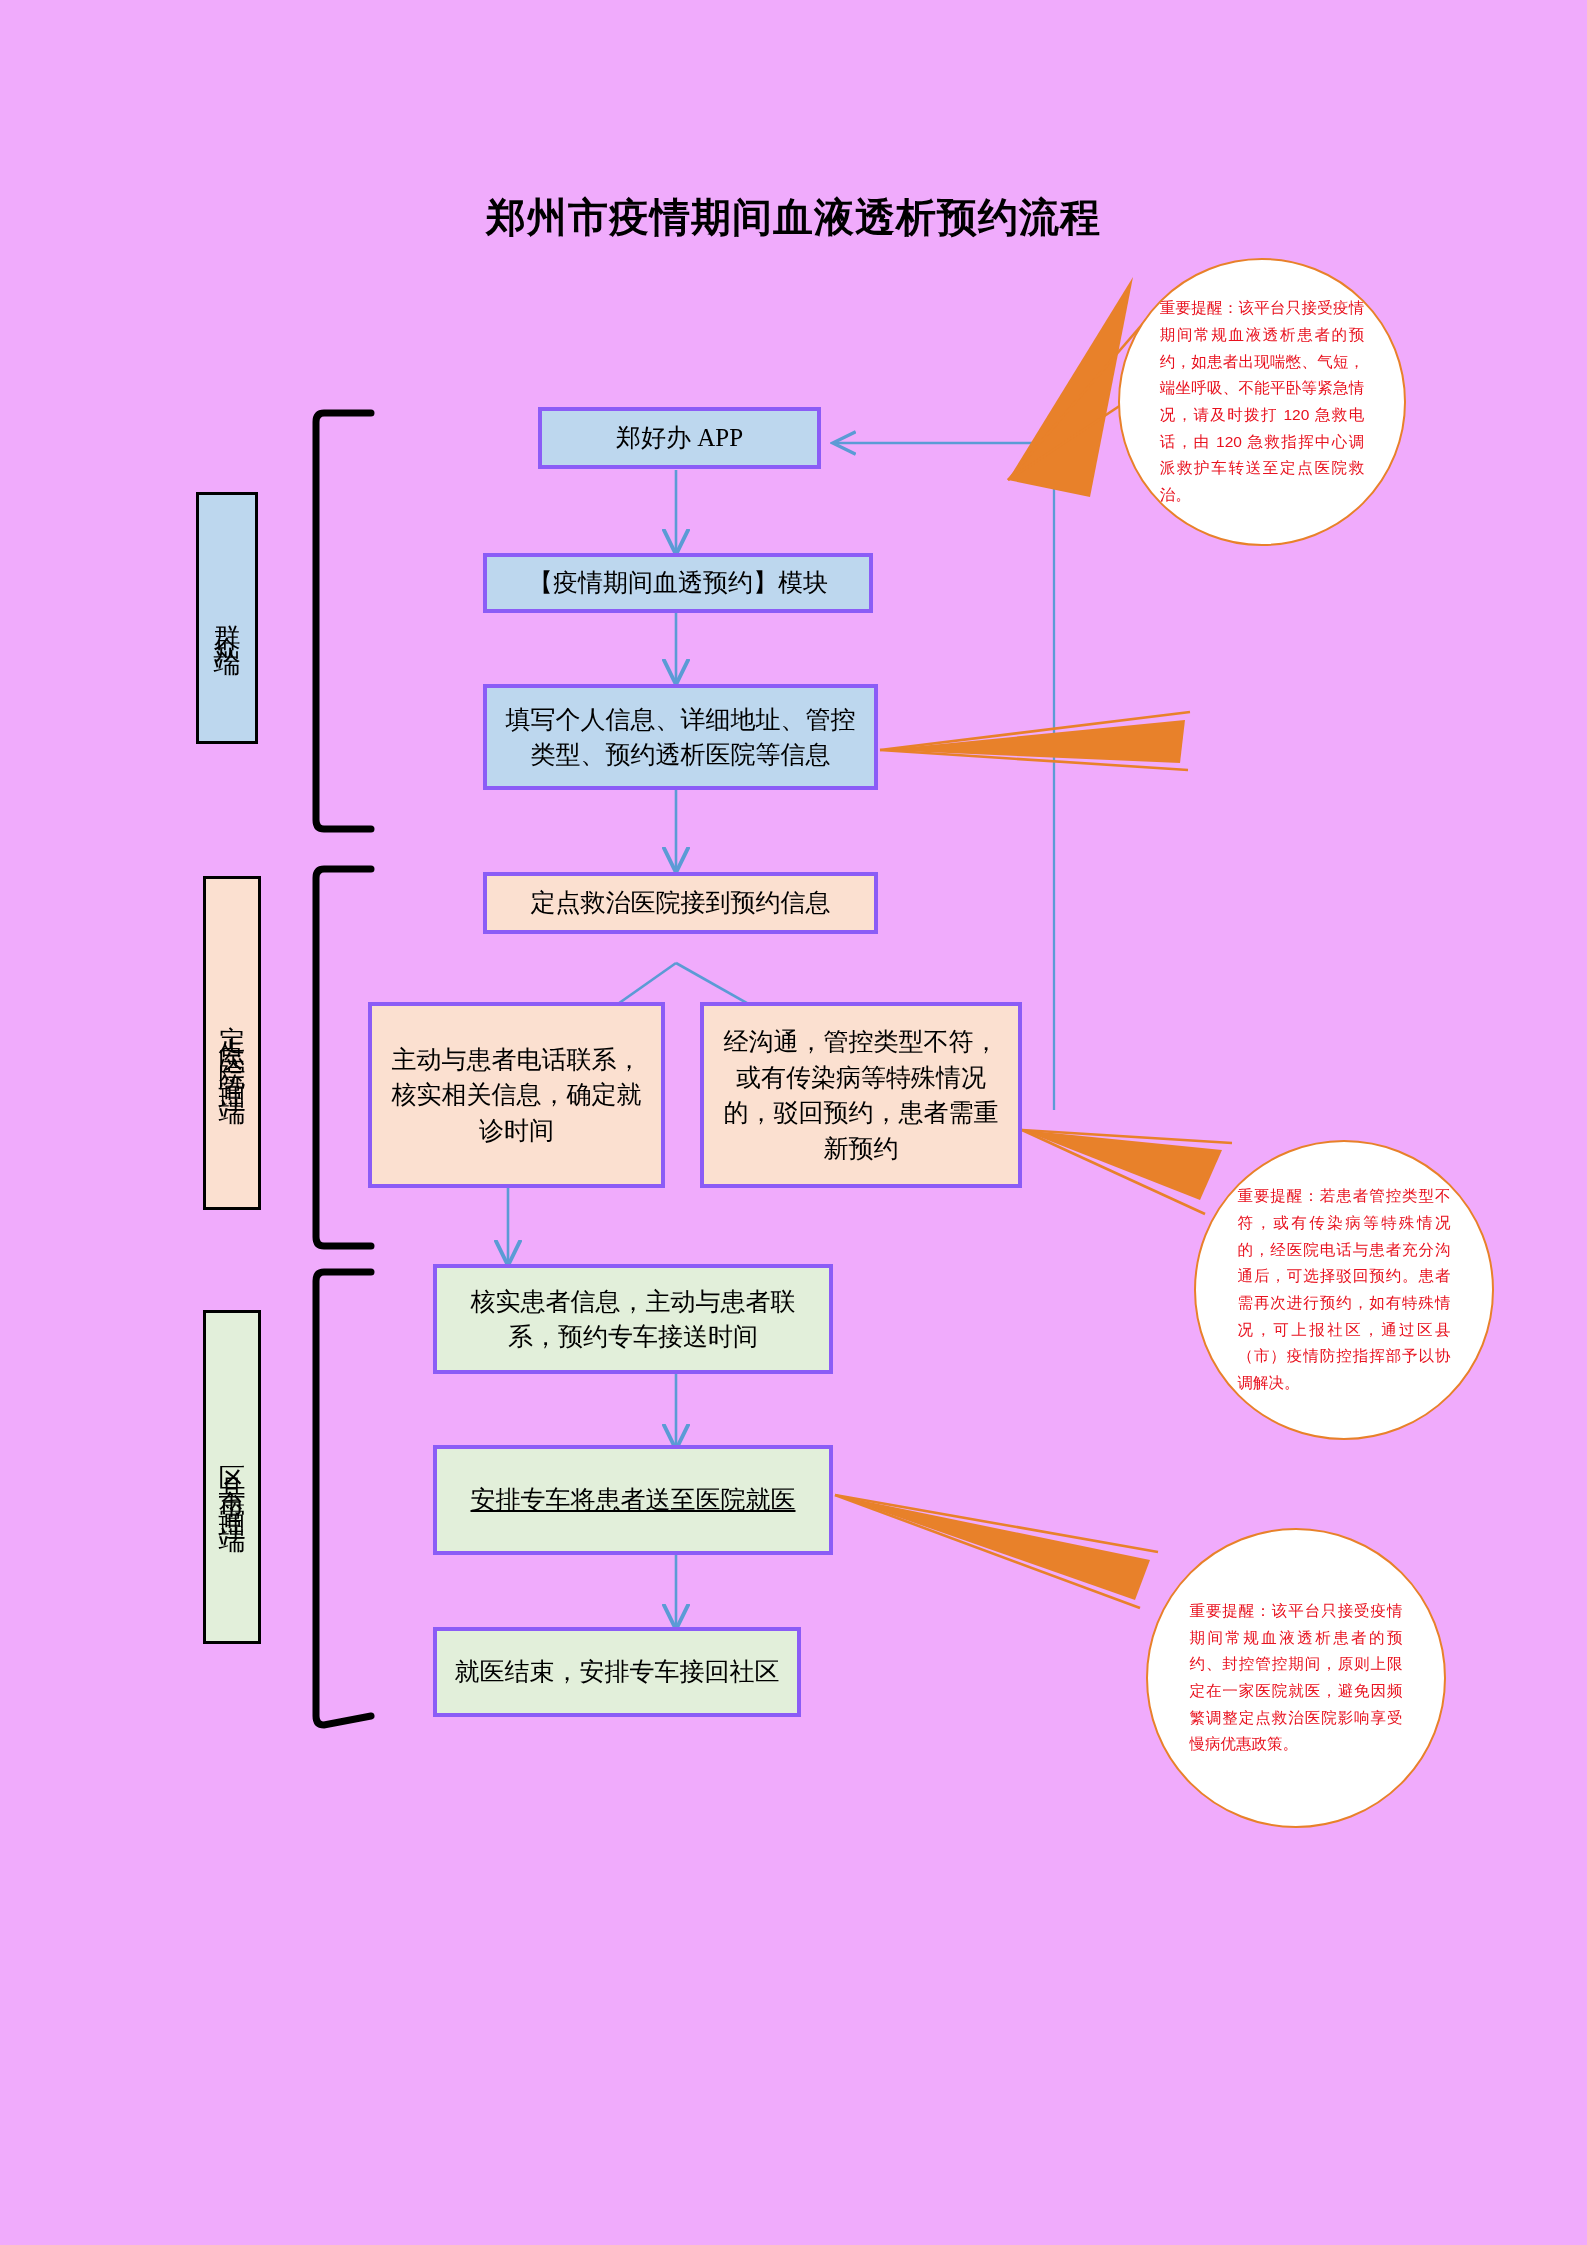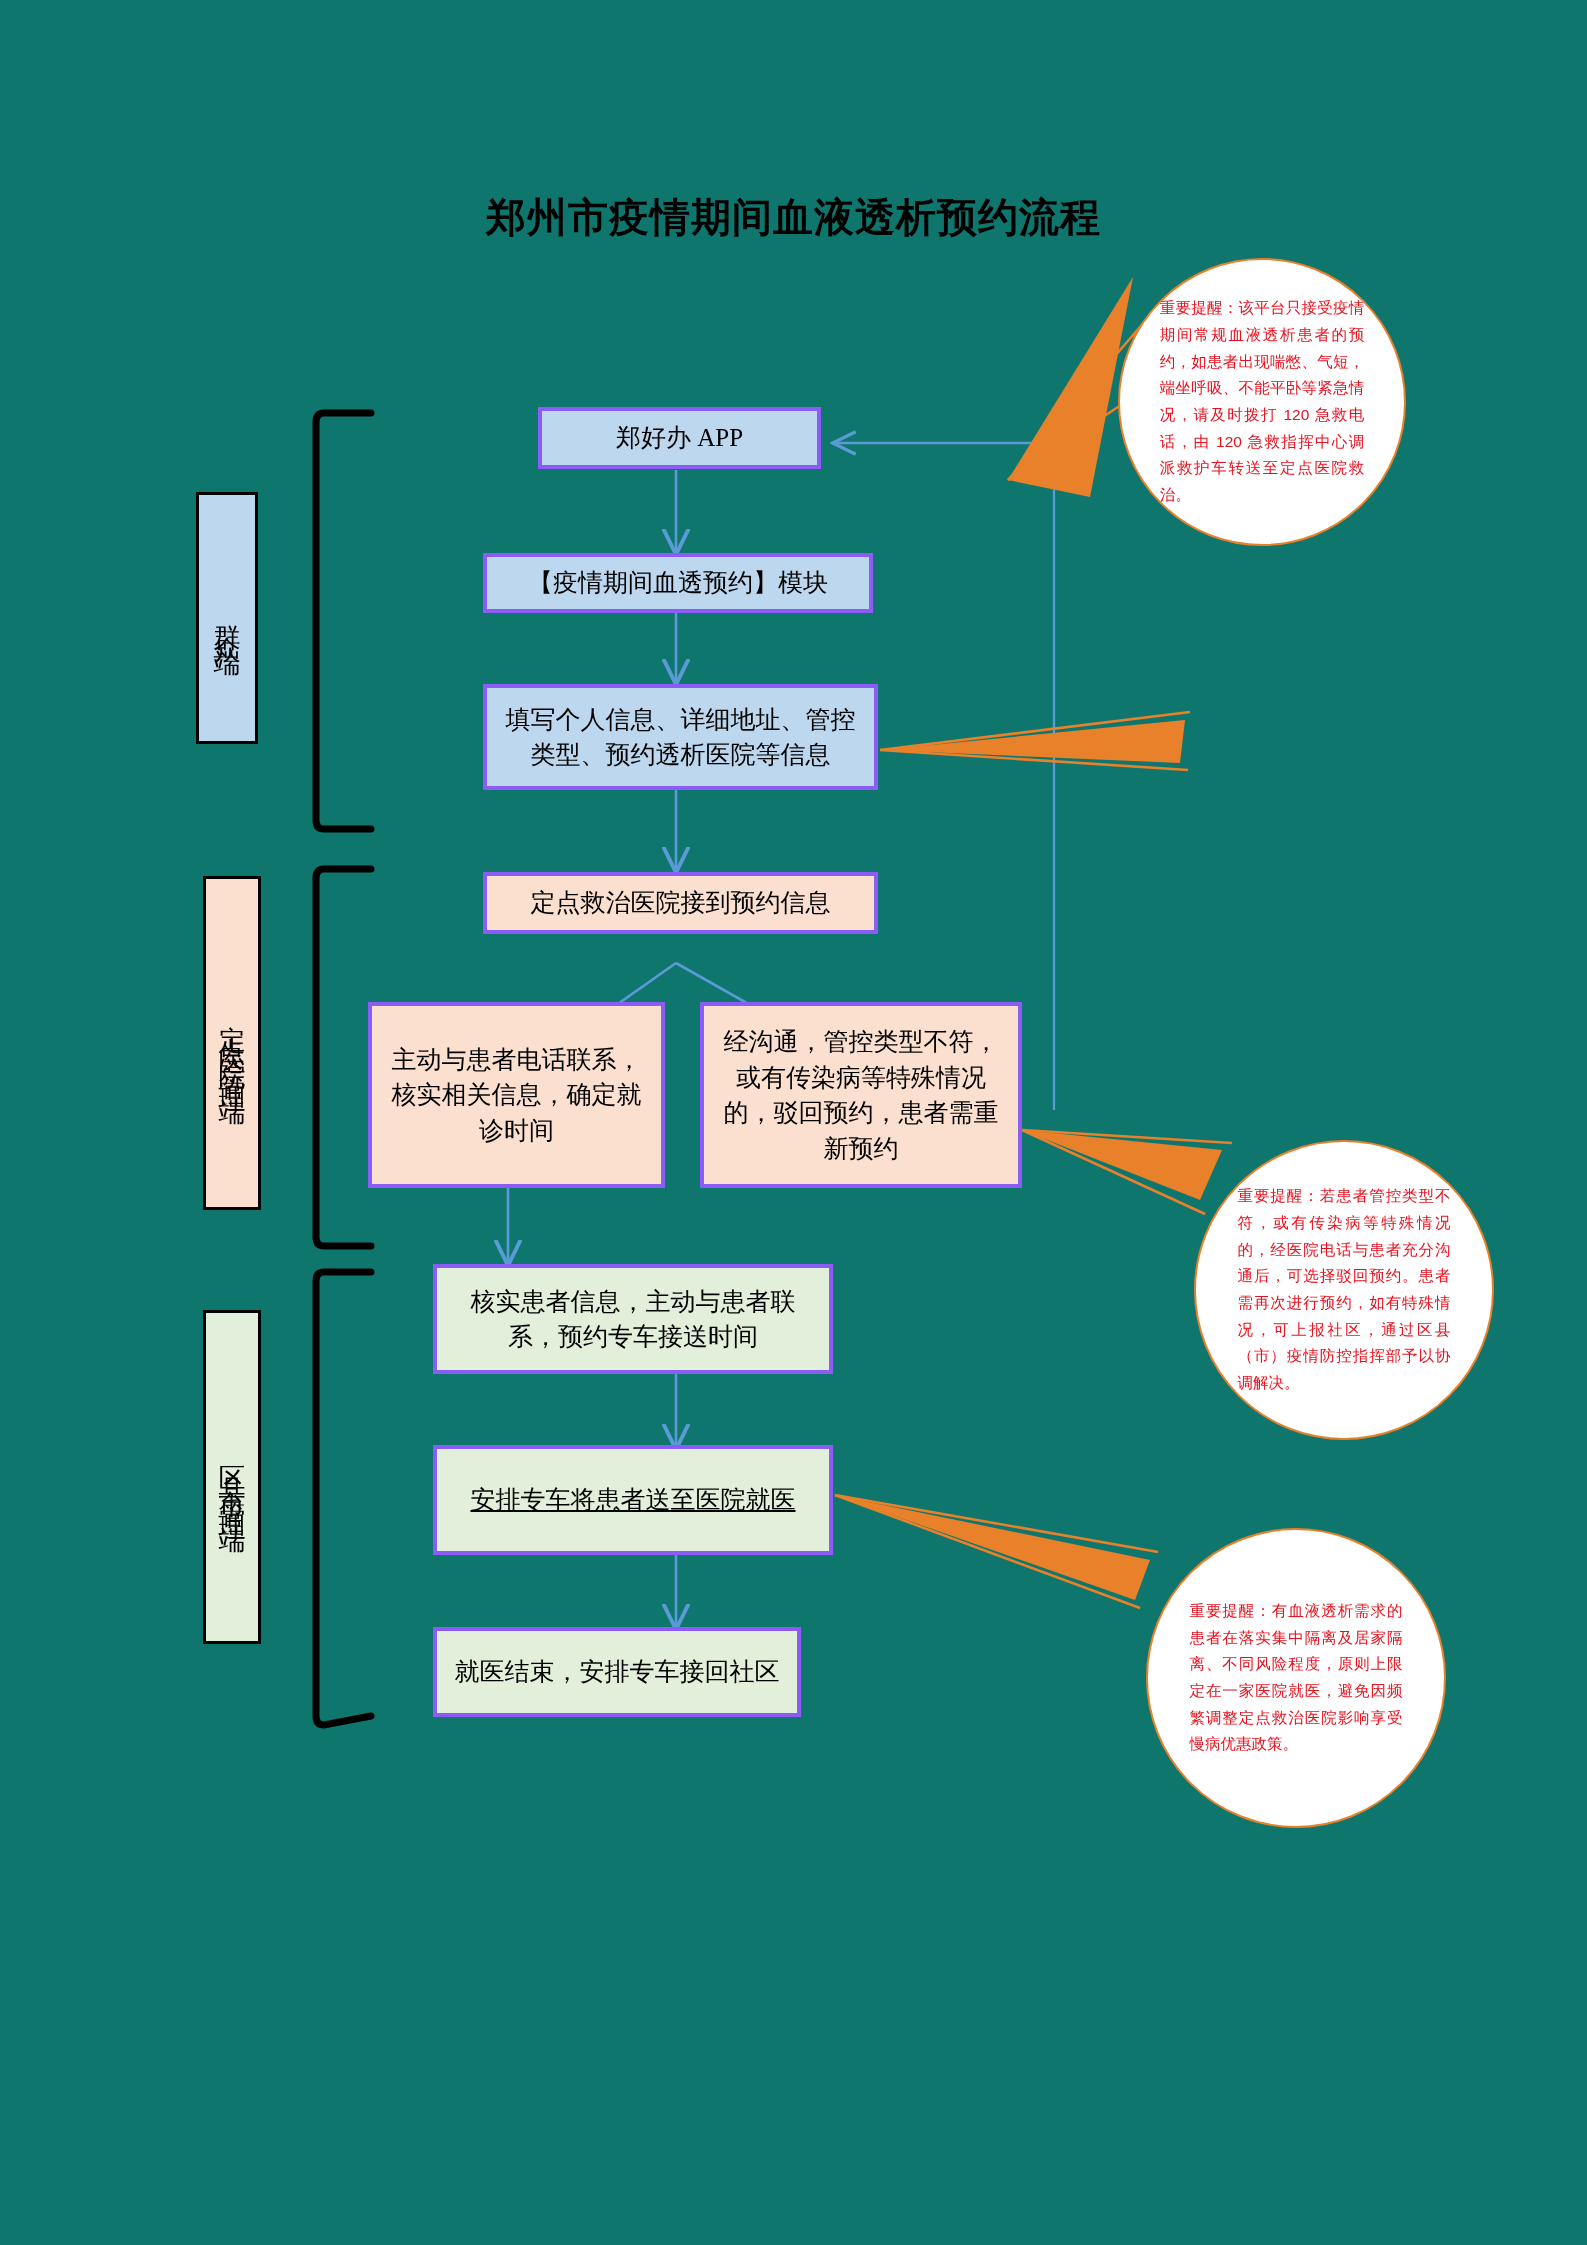--- a/index.html
+++ b/index.html
@@ -7,21 +7,21 @@
     width: 1587px;
     height: 2245px;
     background: #ffffff;
     font-family: "Liberation Serif", "DejaVu Serif", serif;
   }
   #page {
     position: relative;
     width: 1587px;
     height: 2245px;
     overflow: hidden;
-    background: #0f766e;
+    background: #f0abfc;
   }
 
   
   .title {
     position: absolute;
     left: 0;
     top: 190px;
     width: 1587px;
     text-align: center;
     font-size: 40px;
@@ -185,16 +185,16 @@
   <div class="callout" style="left:1118px; top:258px; width:288px; height:288px;">
     <span>重要提醒：该平台只接受疫情期间常规血液透析患者的预约，如患者出现喘憋、气短，端坐呼吸、不能平卧等紧急情况，请及时拨打 120 急救电话，由 120 急救指挥中心调派救护车转送至定点医院救治。</span>
   </div>
 
 
   <div class="callout" style="left:1194px; top:1140px; width:300px; height:300px;">
     <span>重要提醒：若患者管控类型不符，或有传染病等特殊情况的，经医院电话与患者充分沟通后，可选择驳回预约。患者需再次进行预约，如有特殊情况，可上报社区，通过区县（市）疫情防控指挥部予以协调解决。</span>
   </div>
 
   <div class="callout" style="left:1146px; top:1528px; width:300px; height:300px;">
-    <span>重要提醒：有血液透析需求的患者在落实集中隔离及居家隔离、不同风险程度，原则上限定在一家医院就医，避免因频繁调整定点救治医院影响享受慢病优惠政策。</span>
+    <span>重要提醒：该平台只接受疫情期间常规血液透析患者的预约、封控管控期间，原则上限定在一家医院就医，避免因频繁调整定点救治医院影响享受慢病优惠政策。</span>
   </div>
 
 </div>
 
 </body></html>

